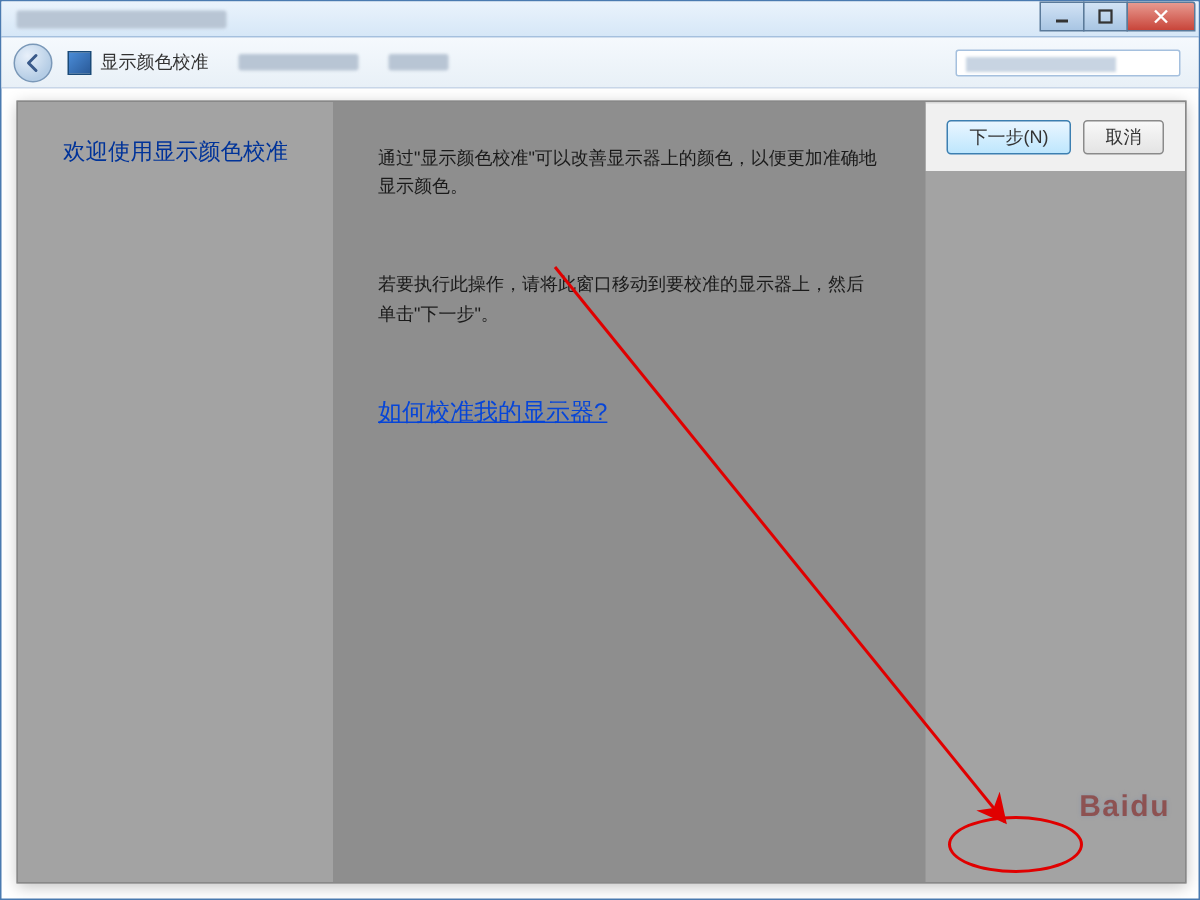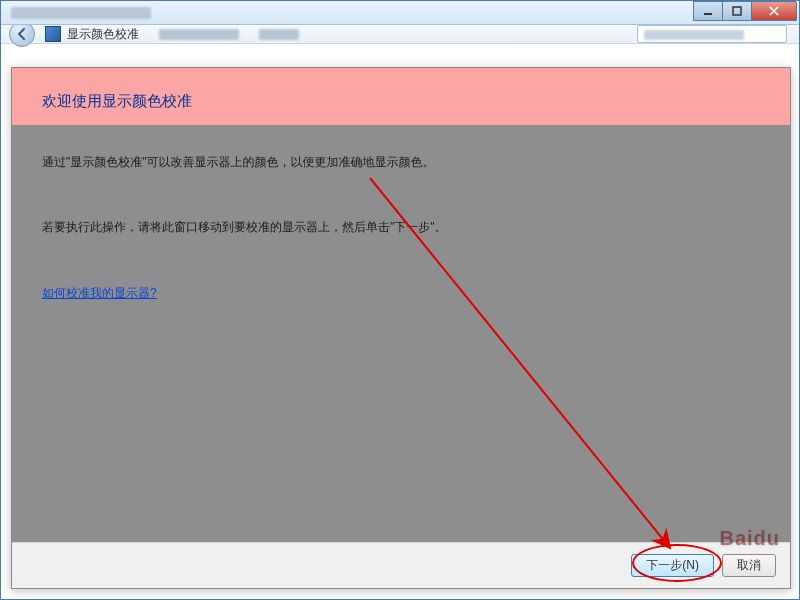--- a/index.html
+++ b/index.html
@@ -7,37 +7,37 @@
     
     .outer-window { position: absolute; top: 0; left: 0; width: 800px; height: 600px; border: 1px solid #4a7ab0; background: #fff; }
     
     .outer-titlebar { height: 24px; background: linear-gradient(to bottom, #eaf3fc, #d6e7f7); border-bottom: 1px solid #a5c0de; display: flex; align-items: center; padding: 0 4px; position: relative; }
     .outer-titlebar .blur-title { width: 140px; height: 12px; background: #b8c5d4; border-radius: 2px; filter: blur(1px); margin-left: 6px; }
     .win-controls { position: absolute; right: 2px; top: 0; display: flex; }
     .win-btn { width: 30px; height: 20px; background: linear-gradient(to bottom, #d2e3f5, #a8c5e3); border: 1px solid #5a7a9a; display: flex; align-items: center; justify-content: center; font-size: 10px; color: #333; margin-left: -1px; }
     .win-btn.close { background: linear-gradient(to bottom, #e89a90, #c8453a); color: #fff; width: 46px; border-top-right-radius: 2px; }
     .win-btn svg { display: block; }
     
-    .outer-toolbar { height: 19px; background: linear-gradient(to bottom, #f5f9fd, #e8f0f7); border-bottom: 1px solid #c8d6e8; display: flex; align-items: center; padding: 0 8px; }
+    .outer-toolbar { height: 34px; background: linear-gradient(to bottom, #f5f9fd, #e8f0f7); border-bottom: 1px solid #c8d6e8; display: flex; align-items: center; padding: 0 8px; }
     .back-btn { width: 26px; height: 26px; border-radius: 50%; background: radial-gradient(circle at 35% 30%, #e8f0fa, #b5cde5 70%); border: 1px solid #7a98b8; display: flex; align-items: center; justify-content: center; }
     .back-btn svg { display: block; }
     .app-icon { width: 16px; height: 16px; margin-left: 10px; background: linear-gradient(135deg, #4a8cd8, #2a5a98); border: 1px solid #1a4a78; }
     .app-label { margin-left: 6px; font-size: 12px; color: #333; }
     .blur-crumb { width: 80px; height: 11px; background: #b8c5d4; border-radius: 2px; filter: blur(1px); margin-left: 20px; }
     .blur-search { position: absolute; right: 12px; width: 150px; height: 18px; background: #fff; border: 1px solid #a5c0de; border-radius: 2px; }
     .blur-search-inner { width: 100px; height: 10px; background: #c8d4e2; filter: blur(1px); margin: 4px 6px; }
     
-    .inner-window { position: absolute; top: 66px; left: 10px; width: 780px; height: 522px; background: #fca5a5; border: 1px solid #888; box-shadow: 0 2px 10px rgba(0,0,0,0.25); display: flex; flex-direction: column; }
+    .inner-window { position: absolute; top: 66px; left: 10px; width: 780px; height: 522px; background: #a3a3a3; border: 1px solid #888; box-shadow: 0 2px 10px rgba(0,0,0,0.25); display: flex; flex-direction: row; }
     
     .wizard-heading { padding: 24px 30px 14px 30px; }
     .wizard-heading h1 { font-size: 15px; font-weight: normal; color: #003399; }
     
     .wizard-body { flex: 1; background: #8e8e8e; padding: 28px 30px; position: relative; }
     .wizard-body p { font-size: 12px; color: #1a1a1a; margin-bottom: 46px; line-height: 1.6; }
-    .wizard-body a { font-size: 12px; color: #0645d8; text-decoration: underline; }
+    .wizard-body a { font-size: 16px; color: #0645d8; text-decoration: underline; }
     
     .wizard-footer { height: 46px; background: #f0f0f0; border-top: 1px solid #d8d8d8; display: flex; align-items: center; justify-content: flex-end; padding: 0 14px; gap: 8px; }
     .footer-btn { height: 23px; padding: 0 14px; font-size: 12px; background: linear-gradient(to bottom, #f8f8f8, #e4e4e4); border: 1px solid #8a8a8a; border-radius: 3px; cursor: pointer; color: #333; }
     .footer-btn.primary { background: linear-gradient(to bottom, #eaf6ff, #bee6fd); border: 1px solid #3c7fb1; }
     
     .annot-arrow { position: absolute; top: 0; left: 0; width: 800px; height: 600px; pointer-events: none; z-index: 50; }
     .annot-circle { position: absolute; z-index: 51; pointer-events: none; width: 90px; height: 38px; border: 2px solid #e00000; border-radius: 50%; top: 544px; left: 632px; }
     
     .watermark { position: absolute; right: 20px; bottom: 50px; z-index: 60; pointer-events: none; opacity: 0.6; }
     .watermark .wm-text { font-size: 20px; font-weight: bold; color: #7f1d1d; text-shadow: 0 0 3px rgba(120,140,170,0.9); letter-spacing: 1px; }

